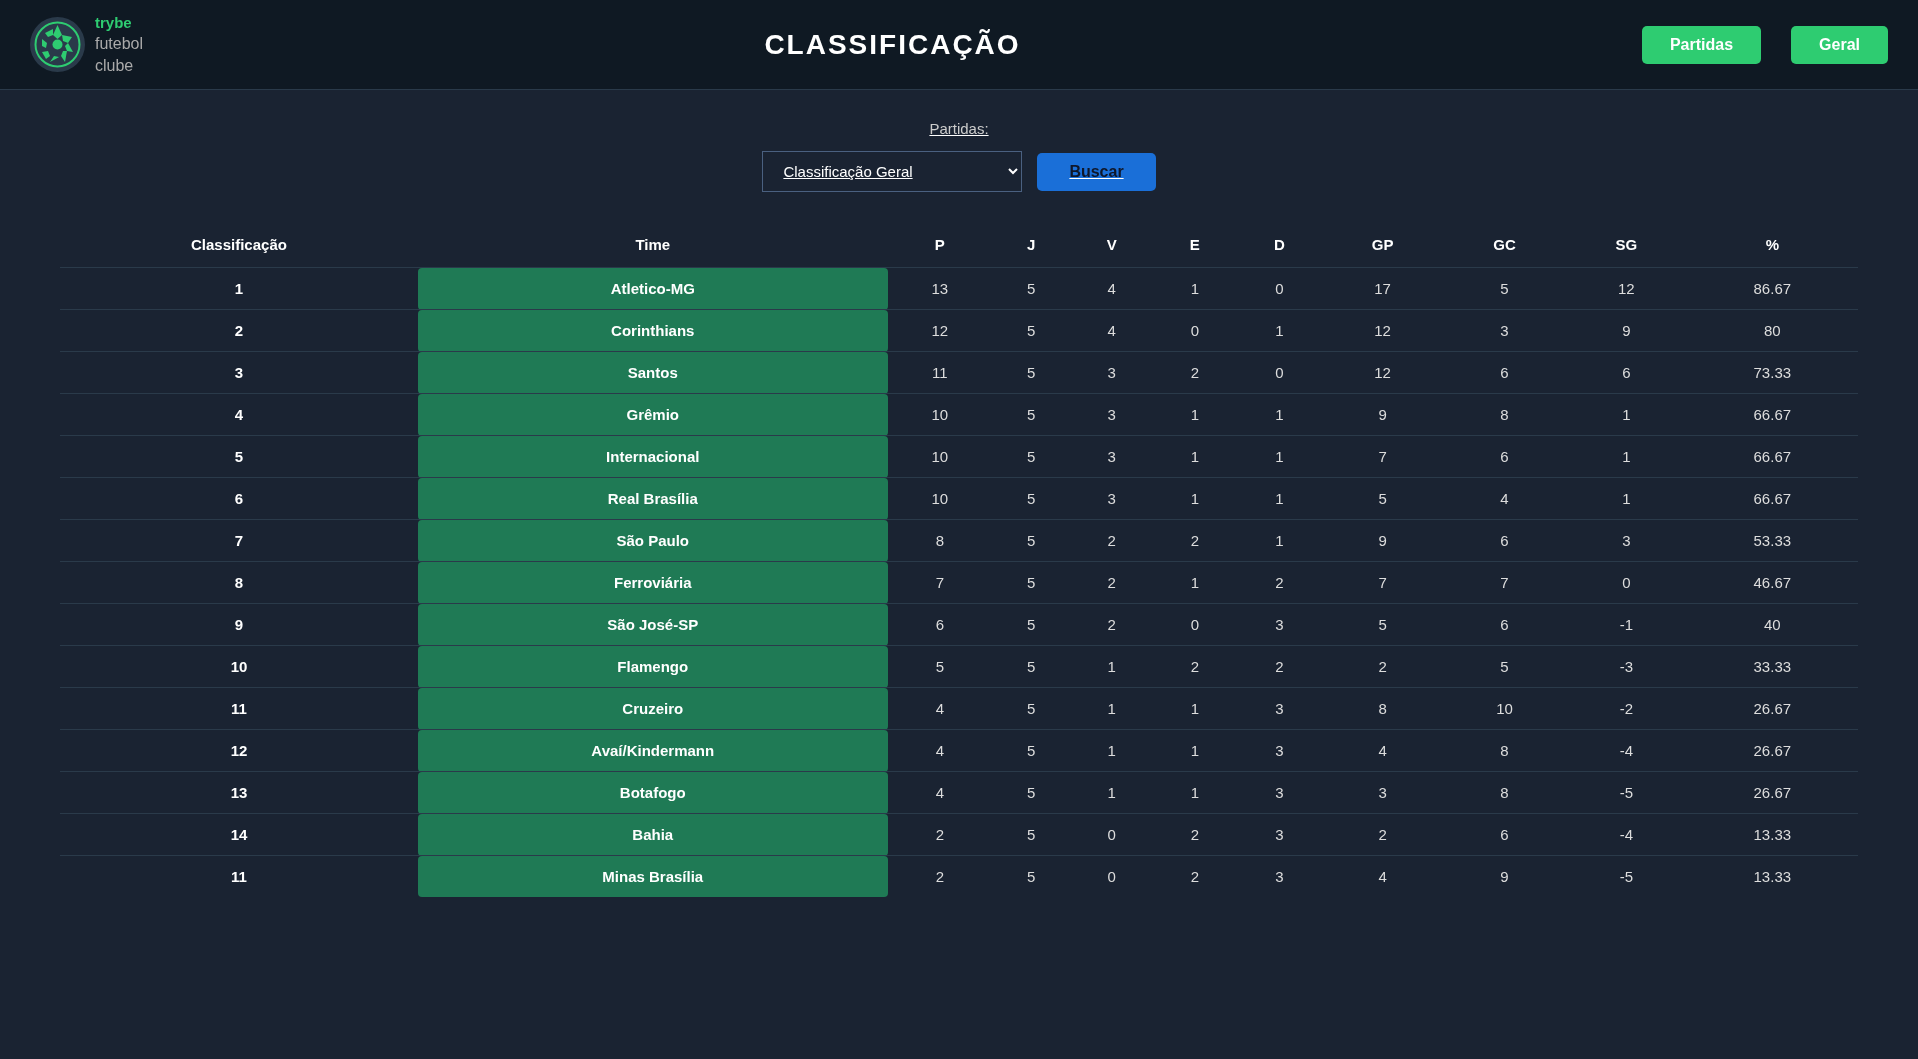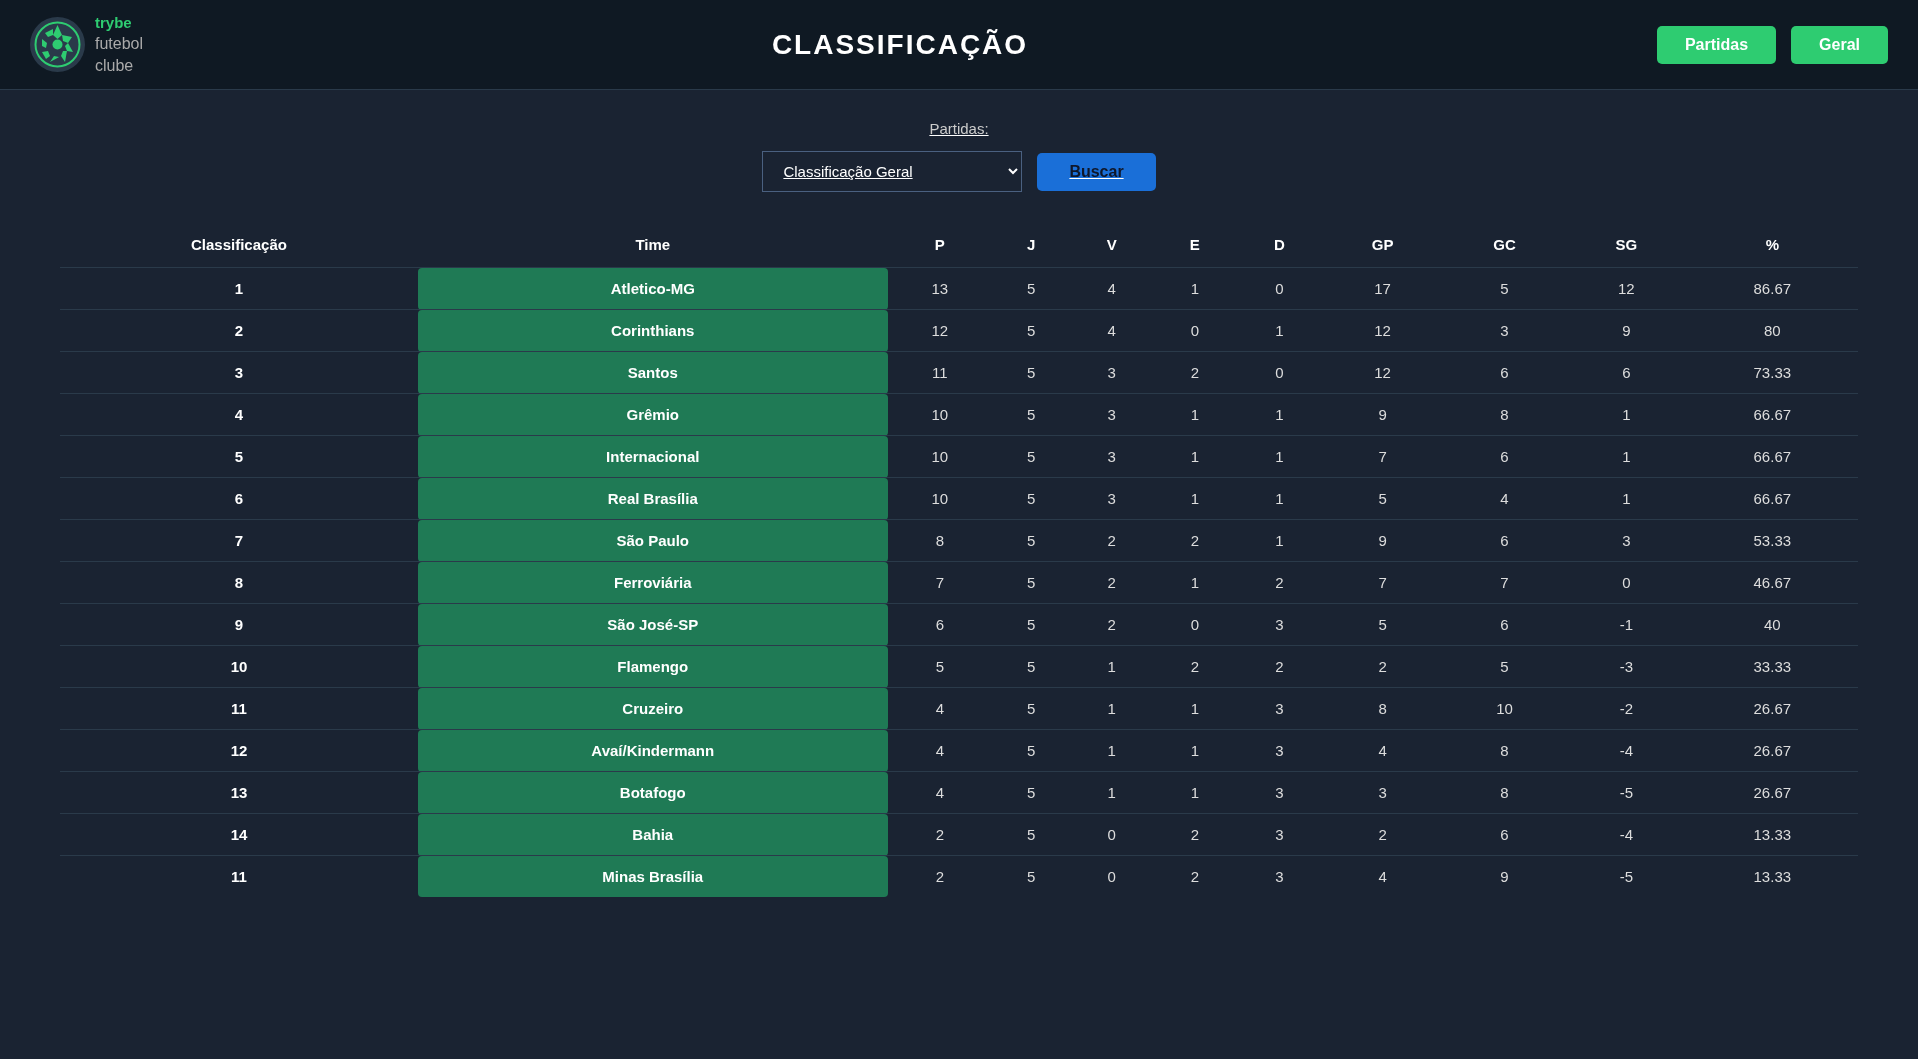--- a/index.html
+++ b/index.html
@@ -42,21 +42,21 @@
       color: #aaa;
     }
     .header-title {
       font-size: 28px;
       font-weight: bold;
       letter-spacing: 2px;
       color: #ffffff;
     }
     .header-buttons {
       display: flex;
-      gap: 15px;
+      gap: 30px;
     }
     .btn-green {
       background-color: #2ecc71;
       color: #ffffff;
       border: none;
       padding: 10px 28px;
       border-radius: 5px;
       font-size: 16px;
       font-weight: bold;
       cursor: pointer;

